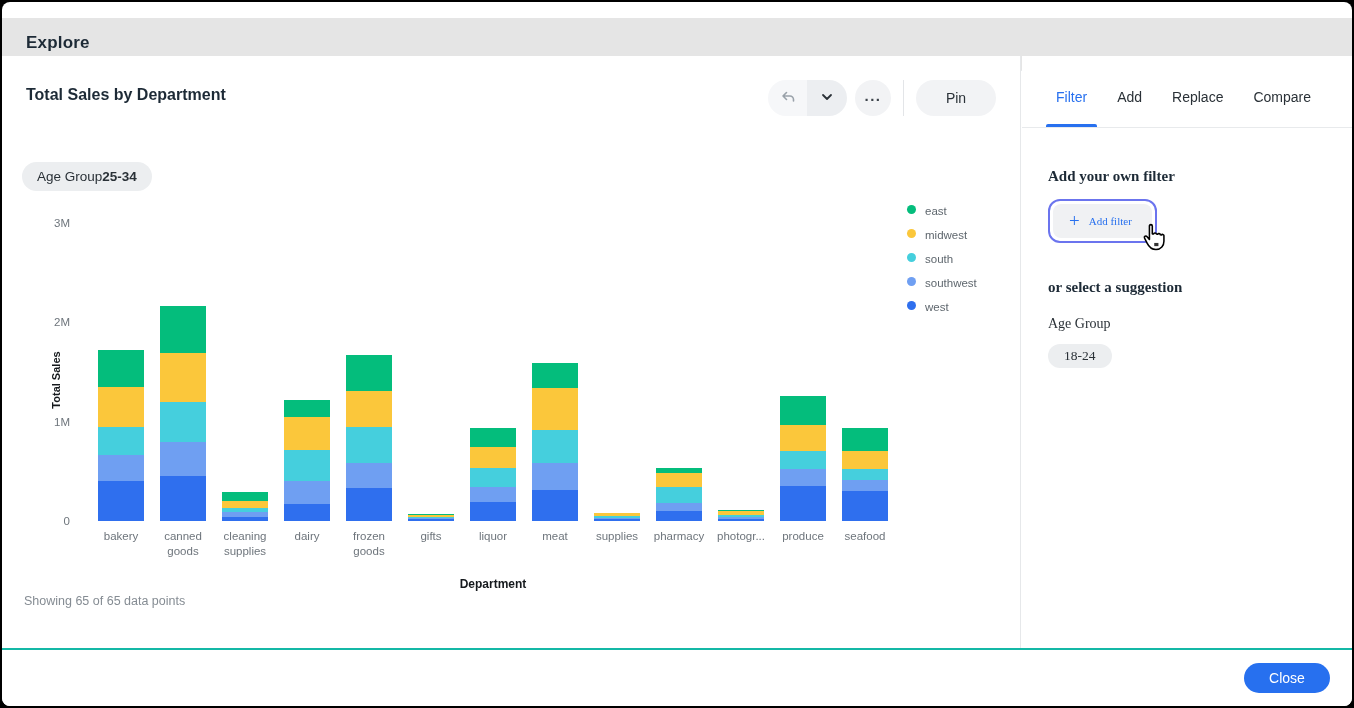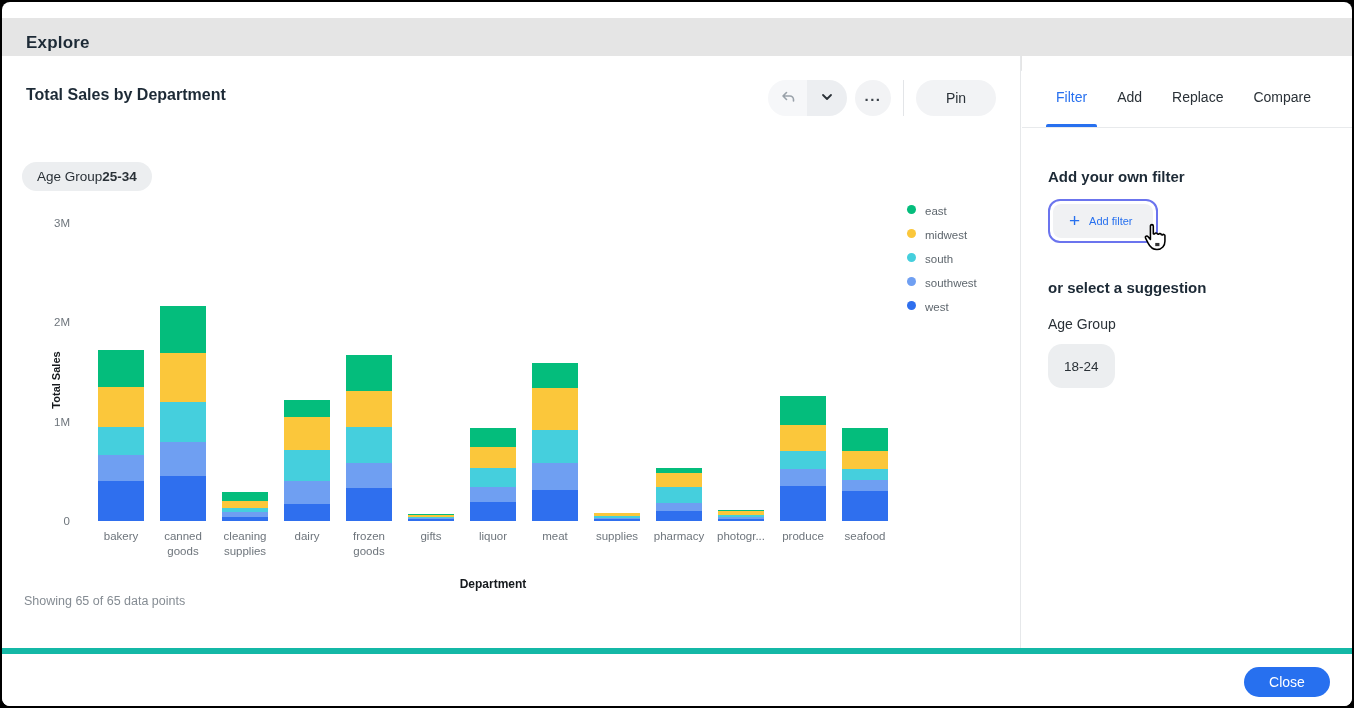--- a/index.html
+++ b/index.html
@@ -9,21 +9,21 @@
 
   
   #header { position:absolute; left:0; top:16px; width:100%; height:53px; background:#e5e5e5; border-bottom:1px solid #e8eaec; }
   #header .title { position:absolute; left:24px; top:15px; font-size:17px; font-weight:700; color:#1d2a36; letter-spacing:.2px; }
 
   
   #chart-panel { position:absolute; left:0; top:54px; width:1019px; height:592px; background:#fff; border-right:1px solid #e6e8ea; }
   #side-panel  { position:absolute; left:1020px; top:54px; width:330px; height:592px; background:#fff; }
 
   
-  #footer { position:absolute; left:0; top:646px; width:100%; height:58px; background:#fff; border-top:6px solid #14b8a6; }
+  #footer { position:absolute; left:0; top:646px; width:100%; height:58px; background:#fff; border-top:2px solid #14b8a6; }
   #close-btn { position:absolute; right:22px; top:13px; height:30px; min-width:86px; padding:0 22px; border:none; border-radius:16px; background:#2770EF; color:#fff; font-size:14px; font-family:inherit; cursor:pointer; }
 
   
   #viz-title { position:absolute; left:24px; top:30px; font-size:16px; font-weight:700; color:#1d2a36; }
   #toolbar { position:absolute; right:24px; top:24px; height:36px; display:flex; align-items:center; }
   #undo-split { display:flex; height:36px; border-radius:18px; overflow:hidden; }
   #undo-btn { width:39px; height:36px; background:#f6f7f9; border:none; display:flex; align-items:center; justify-content:center; cursor:default; }
   #chevron-btn { width:40px; height:36px; background:#eceef1; border:none; display:flex; align-items:center; justify-content:center; cursor:pointer; }
   #more-btn { width:36px; height:36px; margin-left:8px; background:#f2f3f5; border:none; border-radius:18px; color:#3c434a; font-size:13px; letter-spacing:1px; cursor:pointer; }
   .tb-divider { width:1px; height:36px; background:#e3e5e8; margin:0 12px; }
@@ -49,31 +49,31 @@
   #legend { position:absolute; left:905px; top:149px; }
   .lg-item { display:flex; align-items:flex-start; height:24px; cursor:pointer; }
   .lg-dot { width:9px; height:9px; border-radius:50%; margin-right:9px; flex:none; }
   .lg-label { font-size:11.5px; color:#5f676e; }
 
   
   #tabs { position:relative; height:72px; border-bottom:1px solid #e8eaec; display:flex; align-items:flex-end; padding:0 0 0 32px; }
   .tab { position:relative; padding:0 2px 22px 2px; margin-right:26px; font-size:14px; color:#2a3137; cursor:pointer; }
   .tab.active { color:#2770EF; }
   .tab.active::after { content:""; position:absolute; left:-8px; right:-8px; bottom:0; height:3px; background:#2770EF; border-radius:2px 2px 0 0; }
-  #panel-content { position:absolute; left:26px; top:72px; right:20px; }
+  #panel-content { position:absolute; left:26px; top:72px; right:20px;font-family:Liberation Serif, serif; }
   .panel-h { font-size:15px; font-weight:700; color:#1d2a36; }
   #add-own-heading { margin-top:40px; }
   #add-filter-ring { position:relative; display:inline-block; margin-top:14px; border:2px solid #6b74ee; border-radius:12px; padding:3px; }
   #add-filter-btn { display:flex; align-items:center; gap:9px; background:#f0f1f3; border:none; border-radius:8px; padding:9px 20px 9px 16px; cursor:pointer; font-family:inherit; }
   #add-filter-plus { color:#2770EF; font-size:19px; line-height:16px; font-weight:400; }
   #add-filter-label { color:#2770EF; font-size:11px; }
   #cursor-icon { position:absolute; right:-14px; bottom:-18px; }
   #suggest-heading { margin-top:36px; }
   #suggest-group { margin-top:20px; font-size:14px; color:#2a3137; }
-  #suggest-chip { display:inline-flex; align-items:center; margin-top:12px; height:44px; padding:0 16px; background:#eceef0; border-radius:14px; font-size:13.5px; color:#2a3137; cursor:pointer; }
+  #suggest-chip { display:inline-flex; align-items:center; margin-top:12px; height:24px; padding:0 16px; background:#eceef0; border-radius:14px; font-size:13.5px; color:#2a3137; cursor:pointer; }
 </style>
 </head>
 <body>
 
 <div id="frame">
 <div id="app">
 
   <div id="header">
     <div class="title">Explore</div>
   </div>

